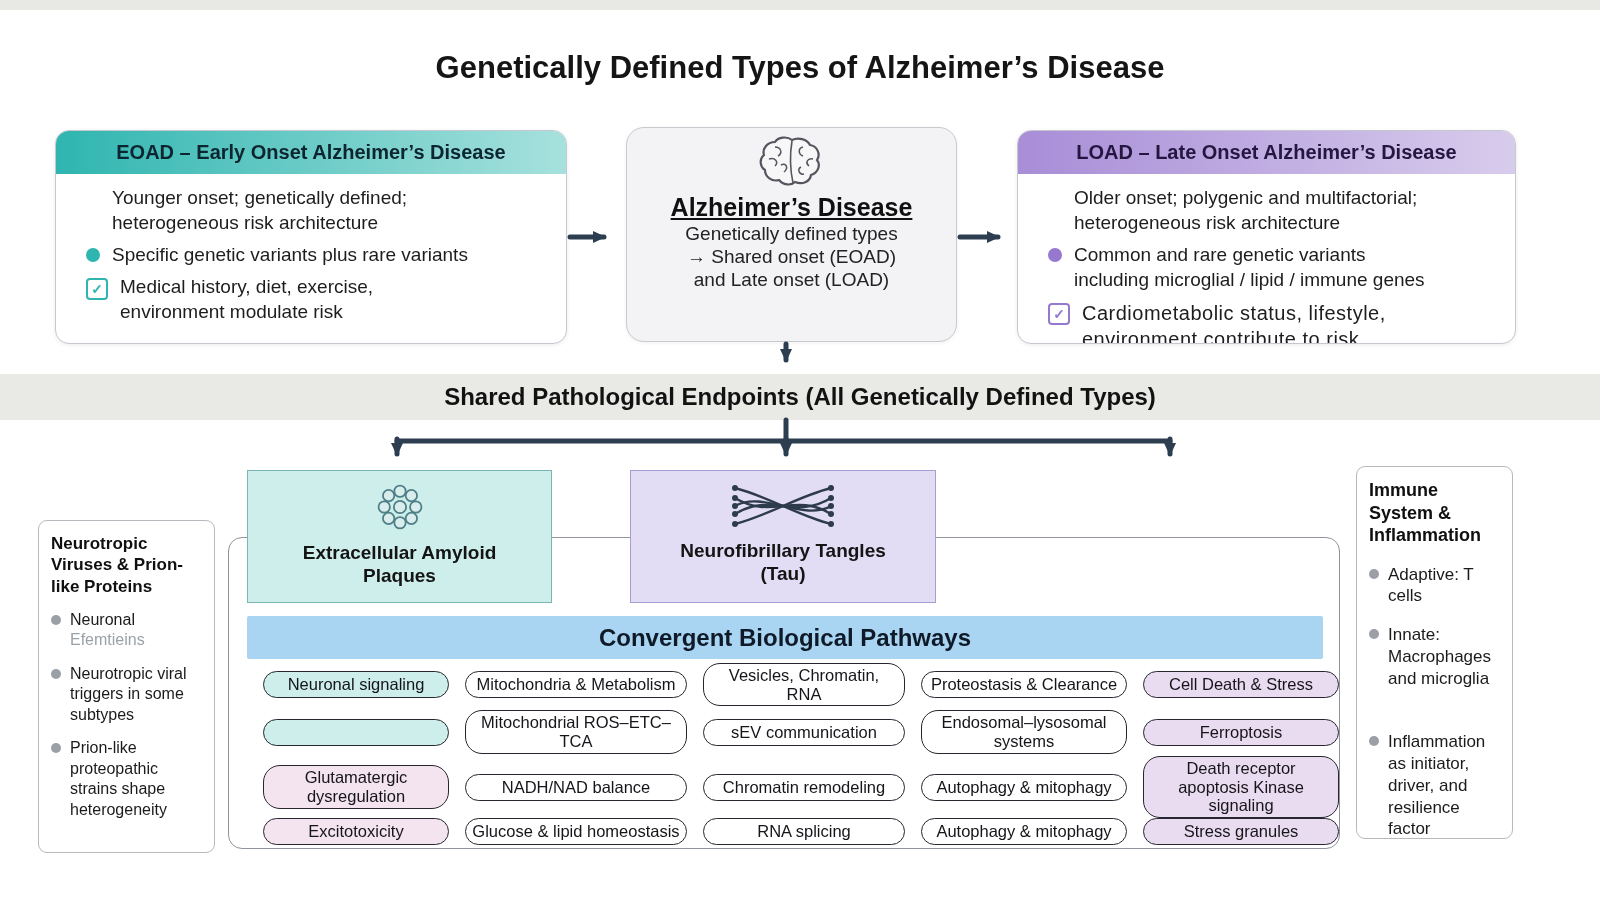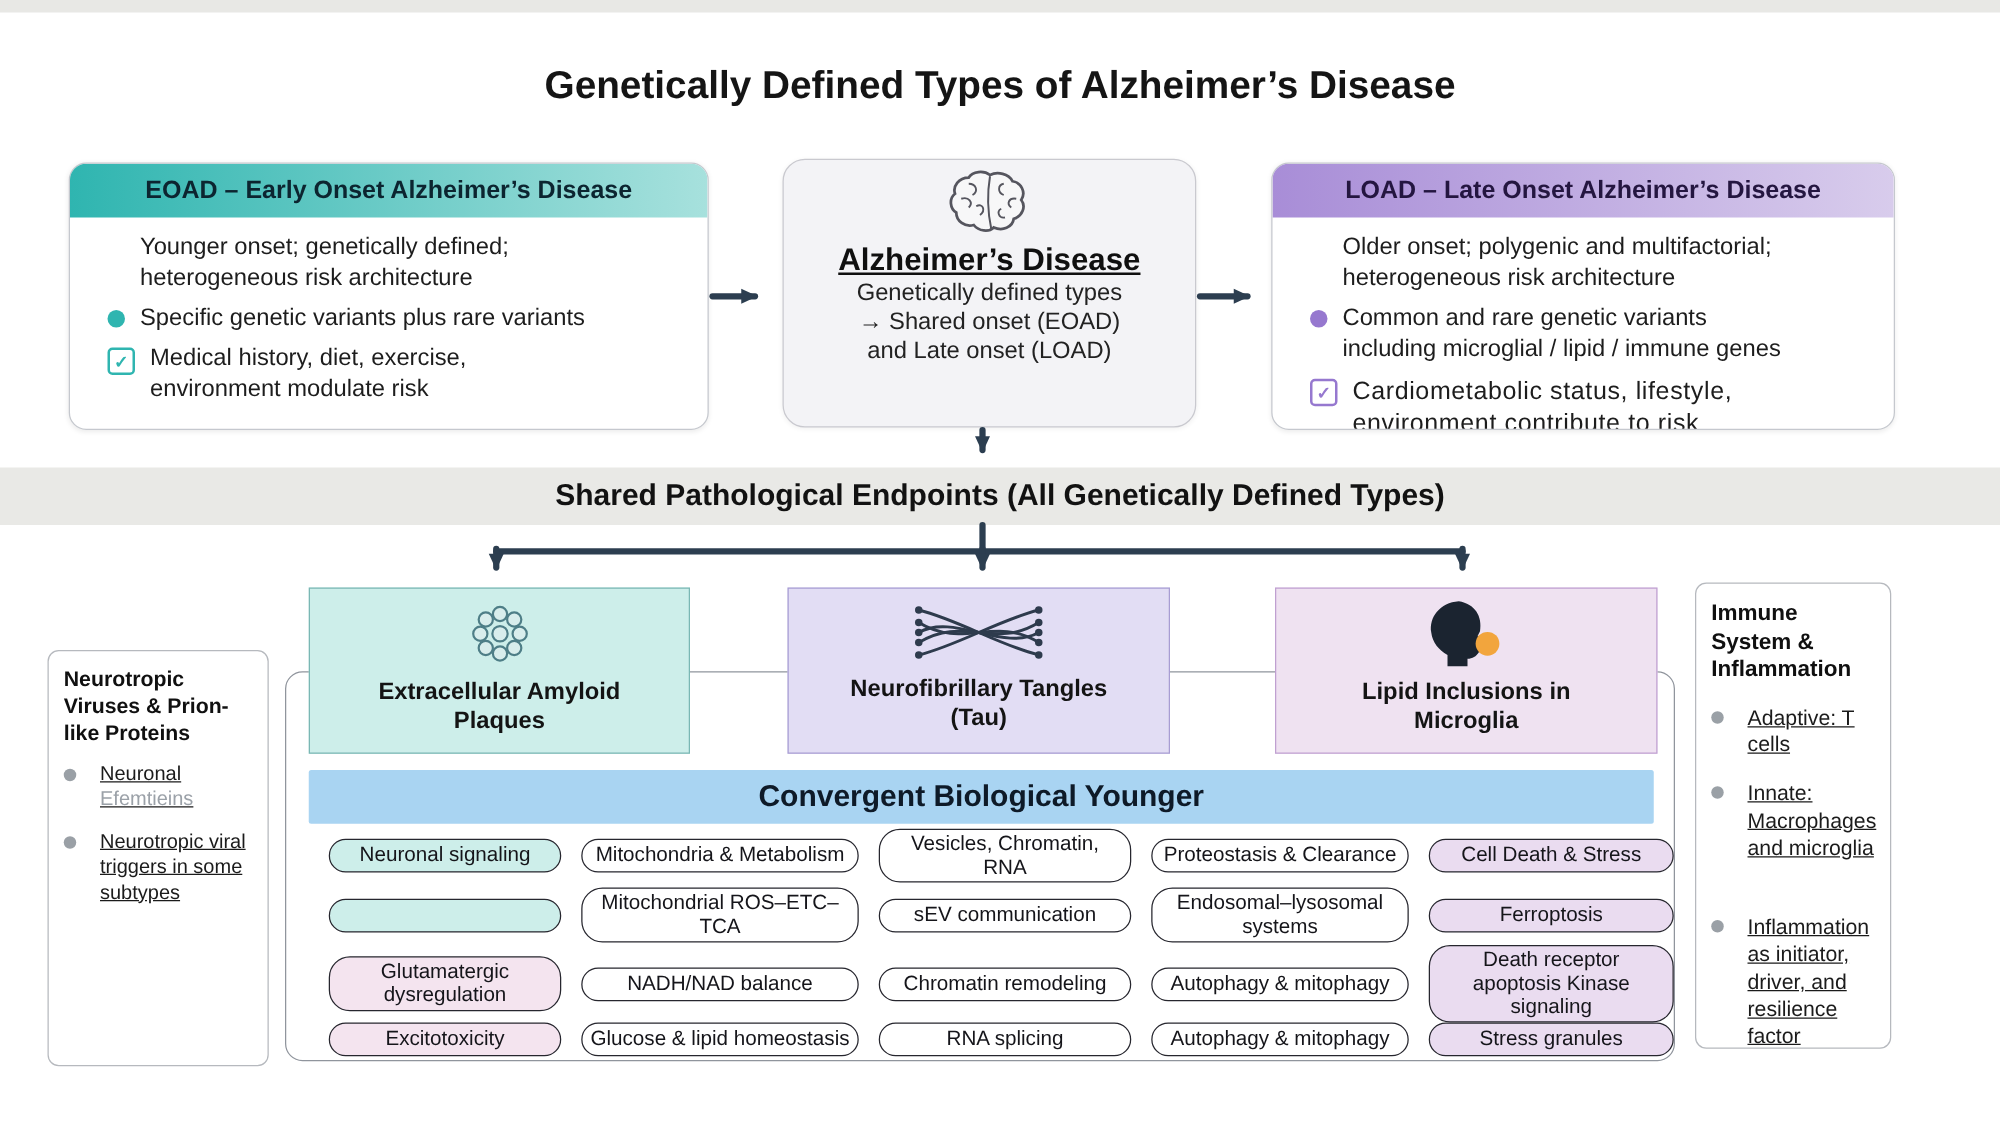--- a/index.html
+++ b/index.html
@@ -64,21 +64,21 @@
   .ep-microglia { left: 1020px; width: 306px; background: #efe2f1; border: 1.5px solid #c0a0d1; }
   .ep-label { font-size: 19px; font-weight: 600; text-align: center; line-height: 1.2;
               margin-top: 3px; color: #141414; max-width: 230px; }
 
   .panel { position: absolute; background: #fff; border: 1.5px solid #b6b9be; border-radius: 9px;
            box-sizing: border-box; padding: 12px; z-index: 2; }
   .left-panel { left: 38px; top: 520px; width: 177px; height: 333px; }
   .right-panel { left: 1356px; top: 466px; width: 157px; height: 373px; }
   .panel h3 { margin: 0 0 4px 0; font-size: 17px; line-height: 1.25; color: #101010; }
   .right-panel h3 { font-size: 18px; }
-  .pitem { display: flex; gap: 19px; margin-top: 13px; font-size: 16px; line-height: 1.28; color: #1b1b1b; text-decoration: underline; }
+  .pitem { display: flex; gap: 9px; margin-top: 13px; font-size: 16px; line-height: 1.28; color: #1b1b1b; }
   .right-panel .pitem { font-size: 17px; margin-top: 17px; }
   .right-panel .pitem.spaced { margin-top: 42px; }
   .sub { color: #9ba1a8; }
 
   .pathways-band { position: absolute; left: 247px; top: 616px; width: 1076px; height: 43px;
                    background: var(--blue-band,#a9d4f2); display: flex; align-items: center; justify-content: center;
                    font-size: 24px; font-weight: 700; color: #0e1a28; z-index: 2; border-radius: 2px; }
 
   .pills { position: absolute; left: 263px; top: 668px; width: 1076px; z-index: 2;
            display: grid; grid-template-columns: 186px 222px 202px 206px 196px;
@@ -207,63 +207,58 @@
             <circle cx="104" cy="18" r="3"></circle>
             <circle cx="104" cy="26" r="3"></circle>
           <circle cx="104" cy="34" r="3"></circle>
             <circle cx="104" cy="44" r="3"></circle>
         </g>
       </svg>
     </span>
     <div class="ep-label">Neurofibrillary Tangles (Tau)</div>
   </div>
 
-  <div class="endpoint ep-microglia">
-    <span>
-      <svg width="66" height="56" viewBox="0 0 66 56">
-        <path d="M27 2 C12 3 3 15 5 27 C6 35 11 41 18 45 L18 54 L34 54 L34 48 C38 48 41 46 43 43 C44 41 43 39 41 38 L44 34 C45 32 44 30 42 30 L44 26 C46 14 40 4 27 2 Z" fill="#1b2430"></path>
-        <circle cx="50" cy="36" r="9.5" fill="#f2a53d"></circle>
-      </svg>
-    </span>
-    <div class="ep-label">Lipid Inclusions in Microglia</div>
-  </div>
 
   <aside class="panel left-panel">
     <h3>Neurotropic Viruses &amp; Prion-like Proteins</h3>
     <div class="pitem">
       <span class="dot gray"></span>
       <div>
         <div>Neuronal</div>
         <div class="sub">Efemtieins</div>
       </div>
     </div>
     <div class="pitem">
       <span class="dot gray"></span>
       <div>Neurotropic viral triggers in some subtypes</div>
     </div>
+    <div class="pitem">
+      <span class="dot gray"></span>
+      <div>Prion-like proteopathic strains shape heterogeneity</div>
+    </div>
   </aside>
 
   <aside class="panel right-panel">
     <h3>Immune System &amp; Inflammation</h3>
     <div class="pitem">
       <span class="dot gray"></span>
       <div>Adaptive: T cells</div>
     </div>
     <div class="pitem">
       <span class="dot gray"></span>
       <div>Innate: Macrophages and microglia</div>
     </div>
     <div class="pitem spaced">
       <span class="dot gray"></span>
       <div>Inflammation as initiator, driver, and resilience factor</div>
     </div>
   </aside>
 
   <div class="pathways-band">
-    <span>Convergent Biological Younger</span>
+    <span>Convergent Biological Pathways</span>
   </div>
 
   <div class="pills">
 
     <div class="cell">
         <div class="pill p-teal">Neuronal signaling</div>
       </div>
     <div class="cell">
         <div class="pill">Mitochondria &amp; Metabolism</div>
       </div>

